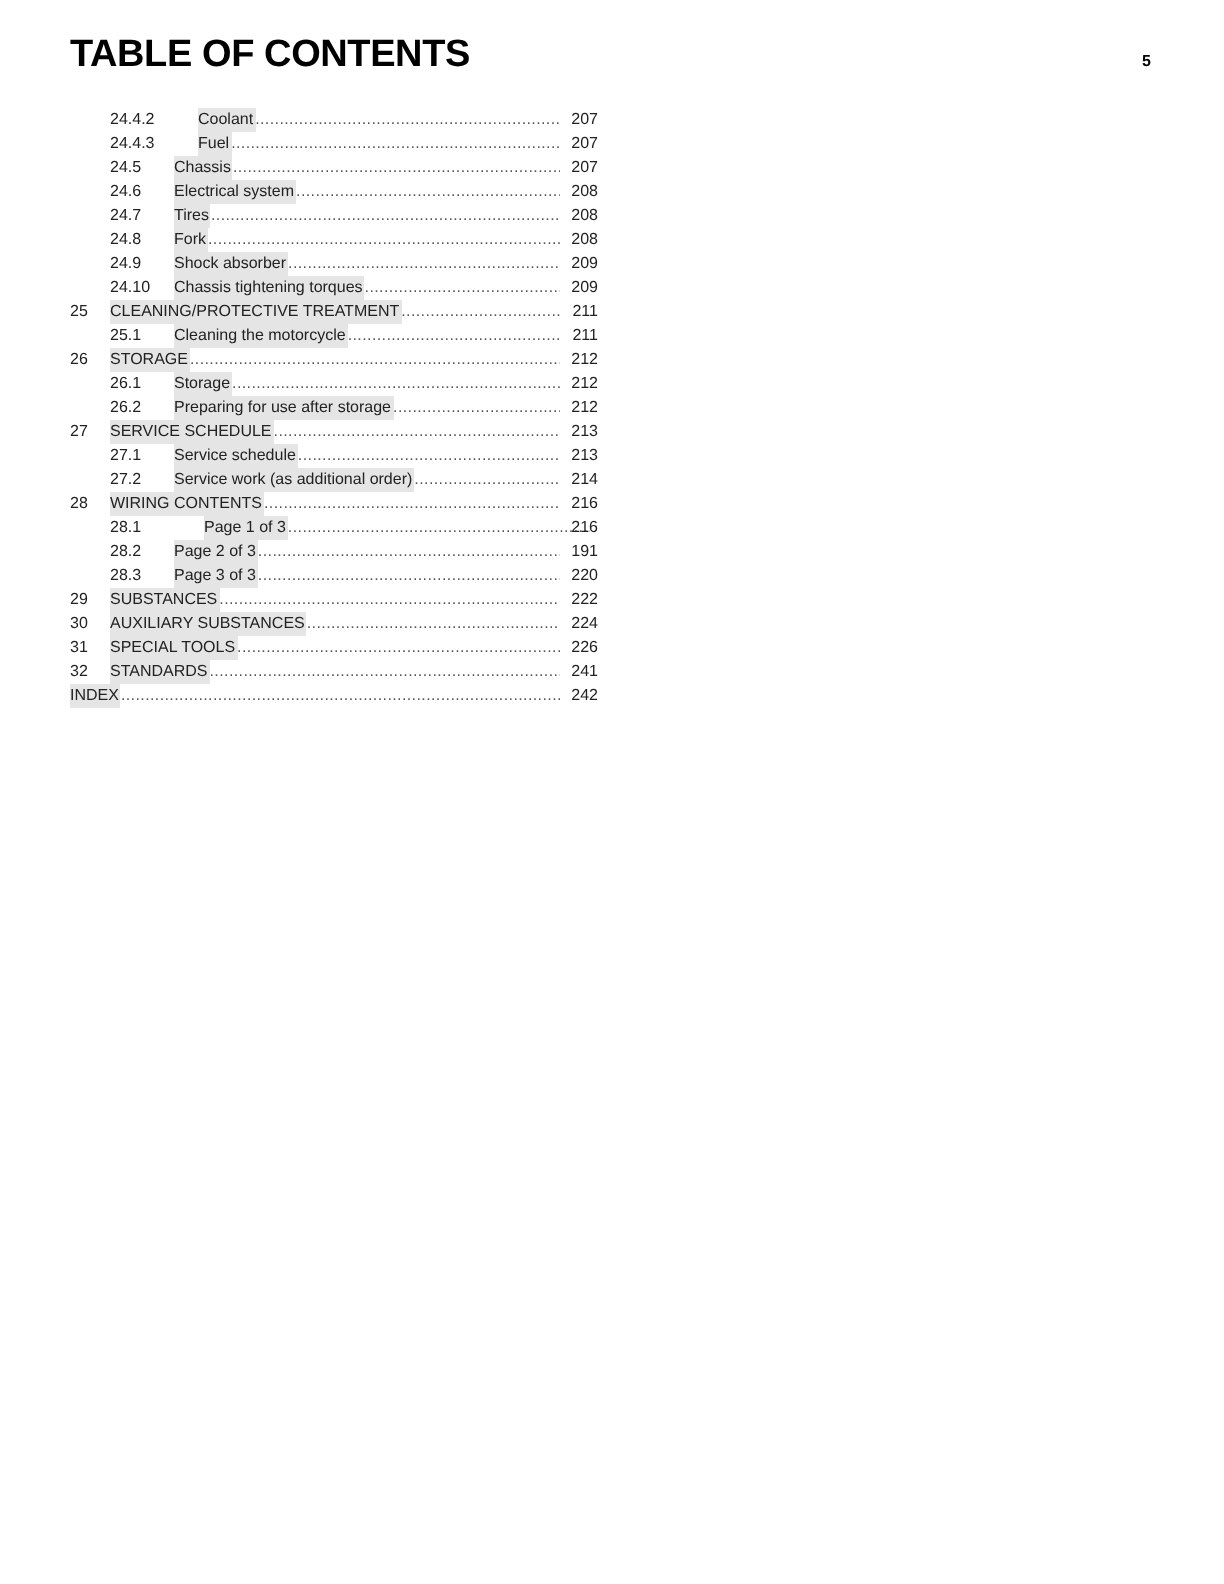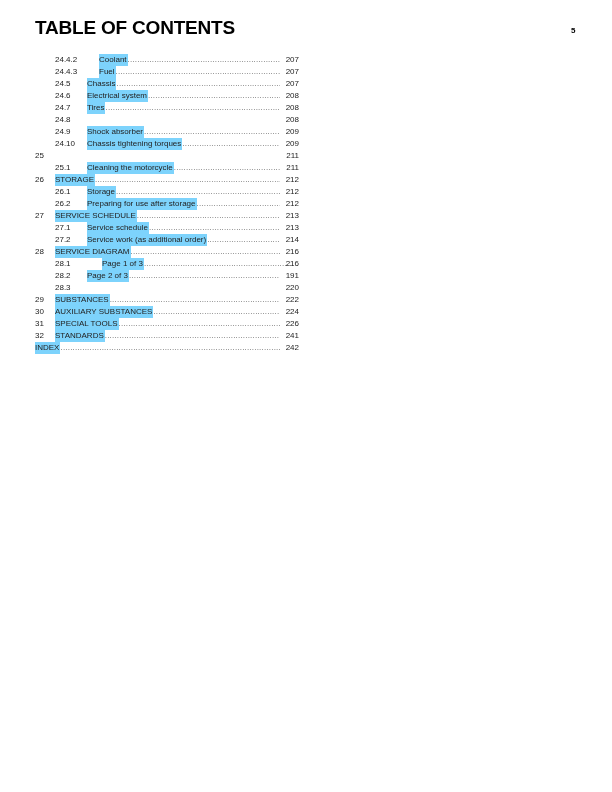--- a/index.html
+++ b/index.html
@@ -5,21 +5,21 @@
   html, body { margin: 0; padding: 0; background: #ffffff; }
   body { width: 612px; height: 792px; position: relative; overflow: hidden;
          font-family: "Liberation Sans", sans-serif; color: #111; }
   .title { position: absolute; left: 35px; top: 17px; font-size: 19px; font-weight: bold;
            letter-spacing: -0.2px; color: #000; margin: 0; }
   .page-num { position: absolute; left: 571px; top: 26px; font-size: 8px; font-weight: bold; color: #000; }
   .toc { position: absolute; left: 0; top: 54px; width: 612px; }
   .row { position: absolute; height: 12px; font-size: 8px; line-height: 12px; white-space: nowrap; color: #222; }
   .num { position: absolute; top: 0; }
   .entry { position: absolute; top: 0; display: flex; overflow: hidden; }
-  .label { flex: 0 0 auto; background: #7dd3fc; padding-right: 1px; }
+  .label { flex: 0 0 auto; background: #e5e5e5; padding-right: 1px; }
   .dots { flex: 1 1 auto; overflow: hidden; color: #555; letter-spacing: 0.2px; }
   .dots::before { content: "................................................................................................................................................................"; }
   .pg { position: absolute; top: 0; left: 283px; width: 16px; text-align: right; }
 </style>
 </head>
 <body>
 
 <h1 class="title">TABLE OF CONTENTS</h1>
 <div class="page-num">5</div>
 
@@ -59,40 +59,48 @@
     <div class="row" style="top: 48px; left: 0px; width: 604px;">
       <span class="num" style="left: 55px;">24.7</span>
       <span class="entry" style="left: 87px; width: 193px;">
         <span class="label">Tires</span>
         <span class="dots"></span>
       </span>
       <span class="pg">208</span>
     </div>
     <div class="row" style="top: 60px; left: 0px; width: 612px;">
       <span class="num" style="left: 55px;">24.8</span>
+      <span class="entry" style="left: 87px; width: 193px;">
+        <span class="label">Fork</span>
+        <span class="dots"></span>
+      </span>
       <span class="pg">208</span>
     </div>
     <div class="row" style="top: 72px; left: 0px; width: 612px;">
       <span class="num" style="left: 55px;">24.9</span>
       <span class="entry" style="left: 87px; width: 193px;">
         <span class="label">Shock absorber</span>
         <span class="dots"></span>
       </span>
       <span class="pg">209</span>
     </div>
     <div class="row" style="top: 84px; left: 0px; width: 612px;">
       <span class="num" style="left: 55px;">24.10</span>
       <span class="entry" style="left: 87px; width: 193px;">
         <span class="label">Chassis tightening torques</span>
         <span class="dots"></span>
       </span>
       <span class="pg">209</span>
     </div>
     <div class="row" style="top: 96px; left: 0px; width: 612px;">
       <span class="num" style="left: 35px;">25</span>
+      <span class="entry" style="left: 55px; width: 225px;">
+        <span class="label">CLEANING/PROTECTIVE TREATMENT</span>
+        <span class="dots"></span>
+      </span>
       <span class="pg">211</span>
     </div>
     <div class="row" style="top: 108px; left: 0px; width: 612px;">
       <span class="num" style="left: 55px;">25.1</span>
       <span class="entry" style="left: 87px; width: 193px;">
         <span class="label">Cleaning the motorcycle</span>
         <span class="dots"></span>
       </span>
       <span class="pg">211</span>
     </div>
@@ -140,21 +148,21 @@
       <span class="num" style="left: 55px;">27.2</span>
       <span class="entry" style="left: 87px; width: 193px;">
         <span class="label">Service work (as additional order)</span>
         <span class="dots"></span>
       </span>
       <span class="pg">214</span>
     </div>
     <div class="row" style="top: 192px; left: 0px; width: 612px;">
       <span class="num" style="left: 35px;">28</span>
       <span class="entry" style="left: 55px; width: 225px;">
-        <span class="label">SERVICE DIAGRAM</span>
+        <span class="label">WIRING CONTENTS</span>
         <span class="dots"></span>
       </span>
       <span class="pg">216</span>
     </div>
     <div class="row" style="top: 204px; left: 0px; width: 612px;">
       <span class="num" style="left: 55px;">28.1</span>
       <span class="entry" style="left: 87px; width: 193px; padding-left: 15px;">
         <span class="label">Page 1 of 3</span>
         <span class="dots"></span>
       </span>
@@ -163,20 +171,24 @@
     <div class="row" style="top: 216px; left: 0px; width: 612px;">
       <span class="num" style="left: 55px;">28.2</span>
       <span class="entry" style="left: 87px; width: 193px;">
         <span class="label">Page 2 of 3</span>
         <span class="dots"></span>
       </span>
       <span class="pg">191</span>
     </div>
     <div class="row" style="top: 228px; left: 0px; width: 612px;">
       <span class="num" style="left: 55px;">28.3</span>
+      <span class="entry" style="left: 87px; width: 193px;">
+        <span class="label">Page 3 of 3</span>
+        <span class="dots"></span>
+      </span>
       <span class="pg">220</span>
     </div>
     <div class="row" style="top: 240px; left: 0px; width: 612px;">
       <span class="num" style="left: 35px;">29</span>
       <span class="entry" style="left: 55px; width: 225px;">
         <span class="label">SUBSTANCES</span>
         <span class="dots"></span>
       </span>
       <span class="pg">222</span>
     </div>

